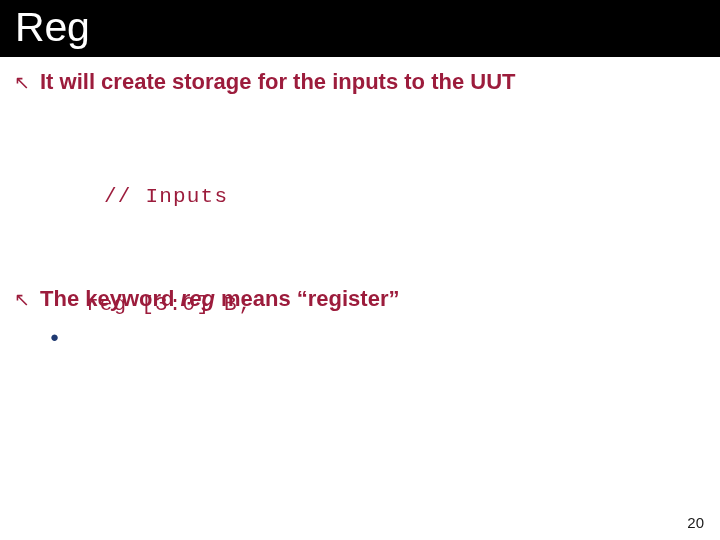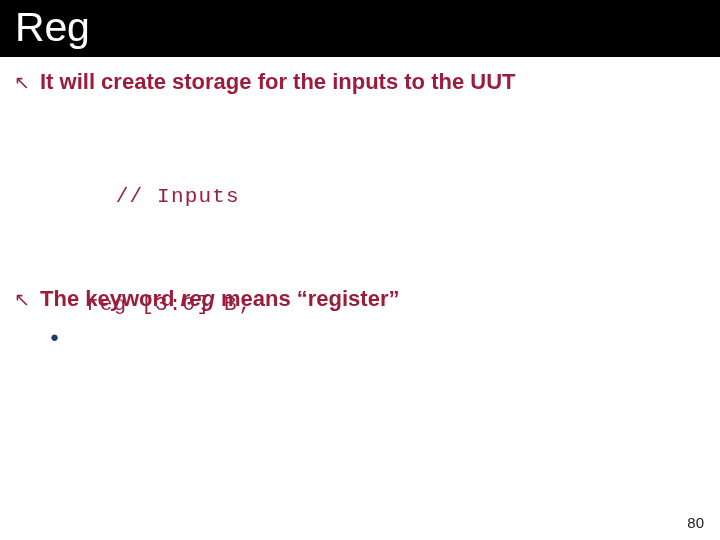--- a/index.html
+++ b/index.html
@@ -82,21 +82,21 @@
     top: 50px;
     font-family: "Liberation Mono", "DejaVu Sans Mono", monospace;
     font-size: 21px;
     line-height: 36px;
     color: #9C1C3C;
     letter-spacing: 1.2px;
     white-space: pre;
   }
   .code-line { display: block; }
   .code-line.indent-1 { padding-left: 0px; }
-  .code-line.indent-2 { padding-left: 18px; text-align: center; }
+  .code-line.indent-2 { padding-left: 18px; }
 
   
   .bullet-l2 {
     position: absolute;
     left: 50px;
     top: 268px;
     display: flex;
     align-items: baseline;
     color: #1F3A72;
     font-size: 18px;
@@ -150,13 +150,13 @@
     <span class="marker">↖</span>
     <span class="btext"><span>The keyword </span><i>reg</i><span> means “register”</span></span>
   </div>
 
   <div class="bullet-l2">
     <span class="marker">●</span>
   </div>
 
 </div>
 
-<div class="page-number">80</div>
+<div class="page-number">20</div>
 
 </body></html>

